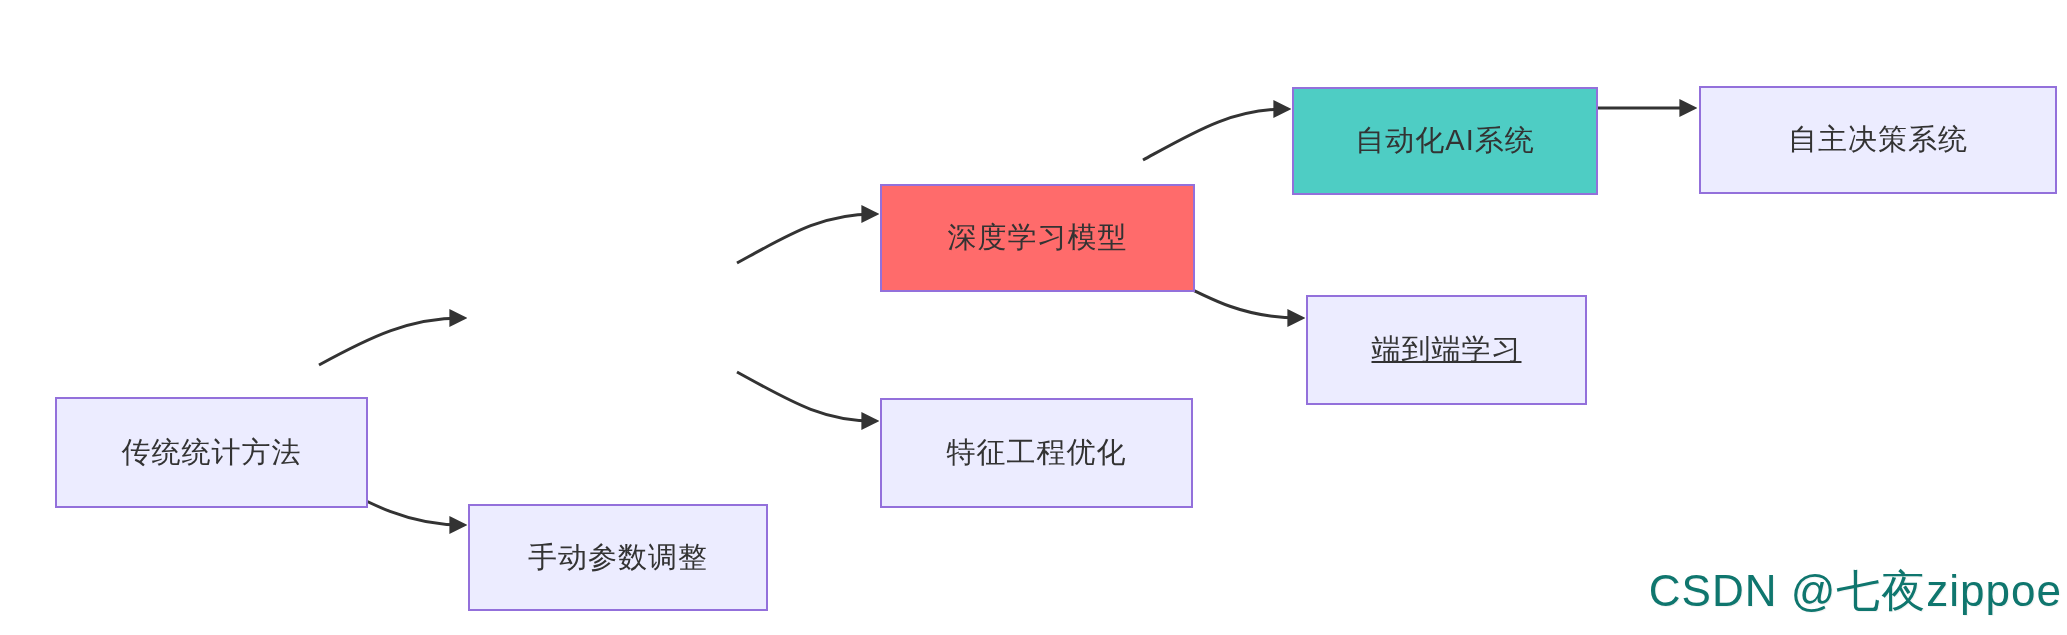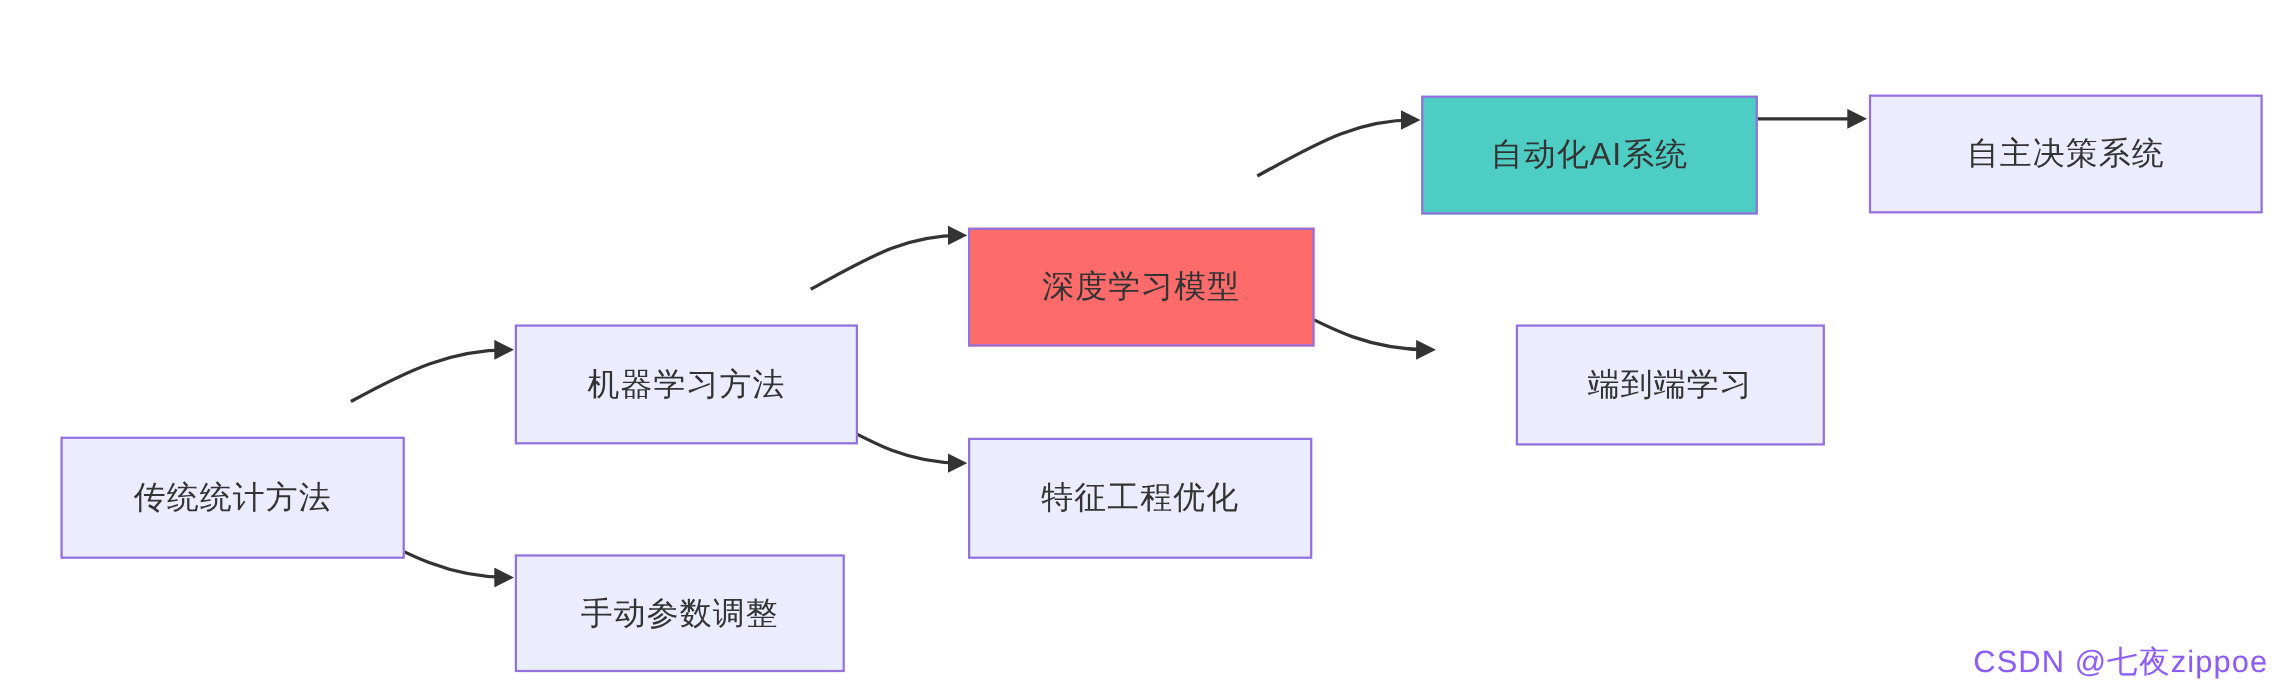--- a/index.html
+++ b/index.html
@@ -36,22 +36,22 @@
     white-space: nowrap;
     margin-top: 32px;
   }
   .node--red  { background: #FF6B6B; }
   .node--teal { background: #4ECDC4; }
   .node__label { pointer-events: none; }
   .watermark {
     position: absolute;
     right: 5px;
     bottom: 14px;
-    font-size: 28px;
-    color: #8b5cf6;
+    font-size: 44px;
+    color: #0f766e;
     text-shadow: 1px 1px 1px #f2f2f2;
     letter-spacing: 1px;
     user-select: none;
   }
 </style>
 </head>
 <body>
 
 <div class="canvas">
 
@@ -67,41 +67,38 @@
     <path d="M737,372 C790,401 822,421 874,421" fill="none" stroke="#333333" stroke-width="3" marker-end="url(#arrow)"></path>
     <path d="M1143,160 C1196,131 1232,109 1286,109" fill="none" stroke="#333333" stroke-width="3" marker-end="url(#arrow)"></path>
     <path d="M1150,268 C1206,297 1240,318 1300,318" fill="none" stroke="#333333" stroke-width="3" marker-end="url(#arrow)"></path>
     <path d="M1598,108 L1692,108" fill="none" stroke="#333333" stroke-width="3" marker-end="url(#arrow)"></path>
   </svg>
 
   <div class="node" style="left:55px; top:365px; width:313px; height:111px;">
     <span class="node__label">传统统计方法</span>
   </div>
 
-  <div class="node" style="left:468px; top:263px; width:312px; height:109px;">
-    <span class="node__label">机器学习方法</span>
-  </div>
 
   <div class="node" style="left:468px; top:472px; width:300px; height:107px;">
     <span class="node__label">手动参数调整</span>
   </div>
 
-  <div class="node node--red" style="left:880px; top:175px; width:315px; height:108px;">
+  <div class="node node--red" style="left:880px; top:152px; width:315px; height:108px;">
     <span class="node__label">深度学习模型</span>
   </div>
 
   <div class="node" style="left:880px; top:366px; width:313px; height:110px;text-align:right;">
     <span class="node__label">特征工程优化</span>
   </div>
 
   <div class="node node--teal" style="left:1292px; top:55px; width:306px; height:108px;">
     <span class="node__label">自动化AI系统</span>
   </div>
 
-  <div class="node" style="left:1378px; top:263px; width:281px; height:110px;">
+  <div class="node" style="left:1306px; top:263px; width:281px; height:110px;text-decoration:underline;">
     <span class="node__label">端到端学习</span>
   </div>
 
   <div class="node" style="left:1699px; top:54px; width:358px; height:108px;">
     <span class="node__label">自主决策系统</span>
   </div>
 
   <div class="watermark">CSDN @七夜zippoe</div>
 
 </div>

